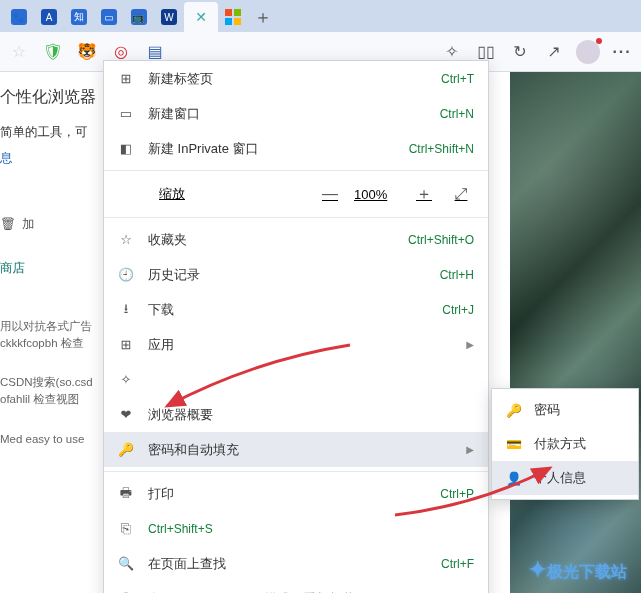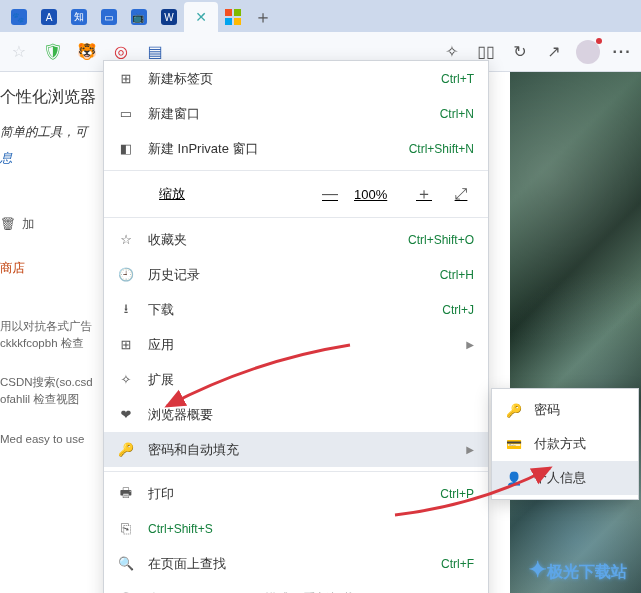--- a/index.html
+++ b/index.html
@@ -25,24 +25,24 @@
   .more { font-weight: bold; letter-spacing: 1px; }
 
   .desktop-bg { position: absolute; top: 72px; left: 510px; right: 0; bottom: 0; background: linear-gradient(135deg,#2d4a3e 0%,#4a6b5a 20%,#1a2e24 40%,#5a7a68 55%,#2a4035 70%,#6b8576 85%,#354a40 100%); }
   .desktop-bg::before { content:""; position:absolute; inset:0; background: radial-gradient(circle at 30% 20%, rgba(255,255,255,0.15), transparent 40%), radial-gradient(circle at 70% 60%, rgba(180,220,255,0.12), transparent 35%), radial-gradient(circle at 50% 90%, rgba(100,180,255,0.25), transparent 30%); }
   .watermark { position:absolute; bottom:10px; right:14px; color:#5ea6e8; font-size:16px; font-weight:bold; text-shadow:0 0 4px rgba(90,166,232,0.8); }
   .watermark-star { color:#5ea6e8; font-size:22px; }
 
   .page-bg { position:absolute; top:72px; left:0; width:510px; bottom:0; background:#fff; }
   .page-content { position:absolute; top:72px; left:0; width:126px; bottom:0; background:#fff; padding:12px 6px 0 0; font-size:12.5px; color:#333; line-height:1.6; }
   .page-content .title { font-size:16px; font-weight:normal; margin-bottom:12px; }
-  .page-content .line { margin-bottom:6px;font-style:italic; }
+  .page-content .line { margin-bottom:6px; }
   .page-content .blue { color:#1a5fb4; }
   .page-content .addfav { display:flex; align-items:center; gap:6px; margin:46px 0 24px; color:#555; }
-  .page-content .store { color:#c2410c; margin-bottom:40px;margin-top:11px; }
+  .page-content .store { color:#0f766e; margin-bottom:40px;margin-top:11px; }
   .page-content .small { font-size:11.5px; color:#666; line-height:1.5; margin-bottom:22px; word-break:break-all; }
 
   .main-menu { position:absolute; top:60px; left:103px; width:386px; background:#fff; border:1px solid #d0d4da; box-shadow:0 4px 16px rgba(0,0,0,0.15); z-index:10; }
   .menu-item { display:flex; align-items:center; height:35px; padding:0 14px; font-size:13px; color:#333; gap:14px; position:relative; }
   .menu-item.hover { background:#e6eaf0; }
   .menu-icon { width:16px; text-align:center; color:#555; flex-shrink:0; }
   .menu-label { flex:1; }
   .menu-shortcut { color:#15803d; font-size:12px; }
   .menu-caret { color:#888; font-size:10px; margin-left:6px; }
   .menu-sep { height:1px; background:#e4e7ec; margin:4px 0; }
@@ -197,21 +197,20 @@
     <span class="menu-label">下载</span>
     <span class="menu-shortcut">Ctrl+J</span>
   </div>
   <div class="menu-item">
     <span class="menu-icon">⊞</span>
     <span class="menu-label">应用</span>
     <span class="menu-caret">▶</span>
   </div>
   <div class="menu-item">
     <span class="menu-icon">✧</span>
-    <span class="menu-label">扩展</span>
   </div>
   <div class="menu-item">
     <span class="menu-icon">❤</span>
     <span class="menu-label">浏览器概要</span>
   </div>
   <div class="menu-item hover">
     <span class="menu-icon">🔑</span>
     <span class="menu-label">密码和自动填充</span>
     <span class="menu-caret">▶</span>
   </div>

